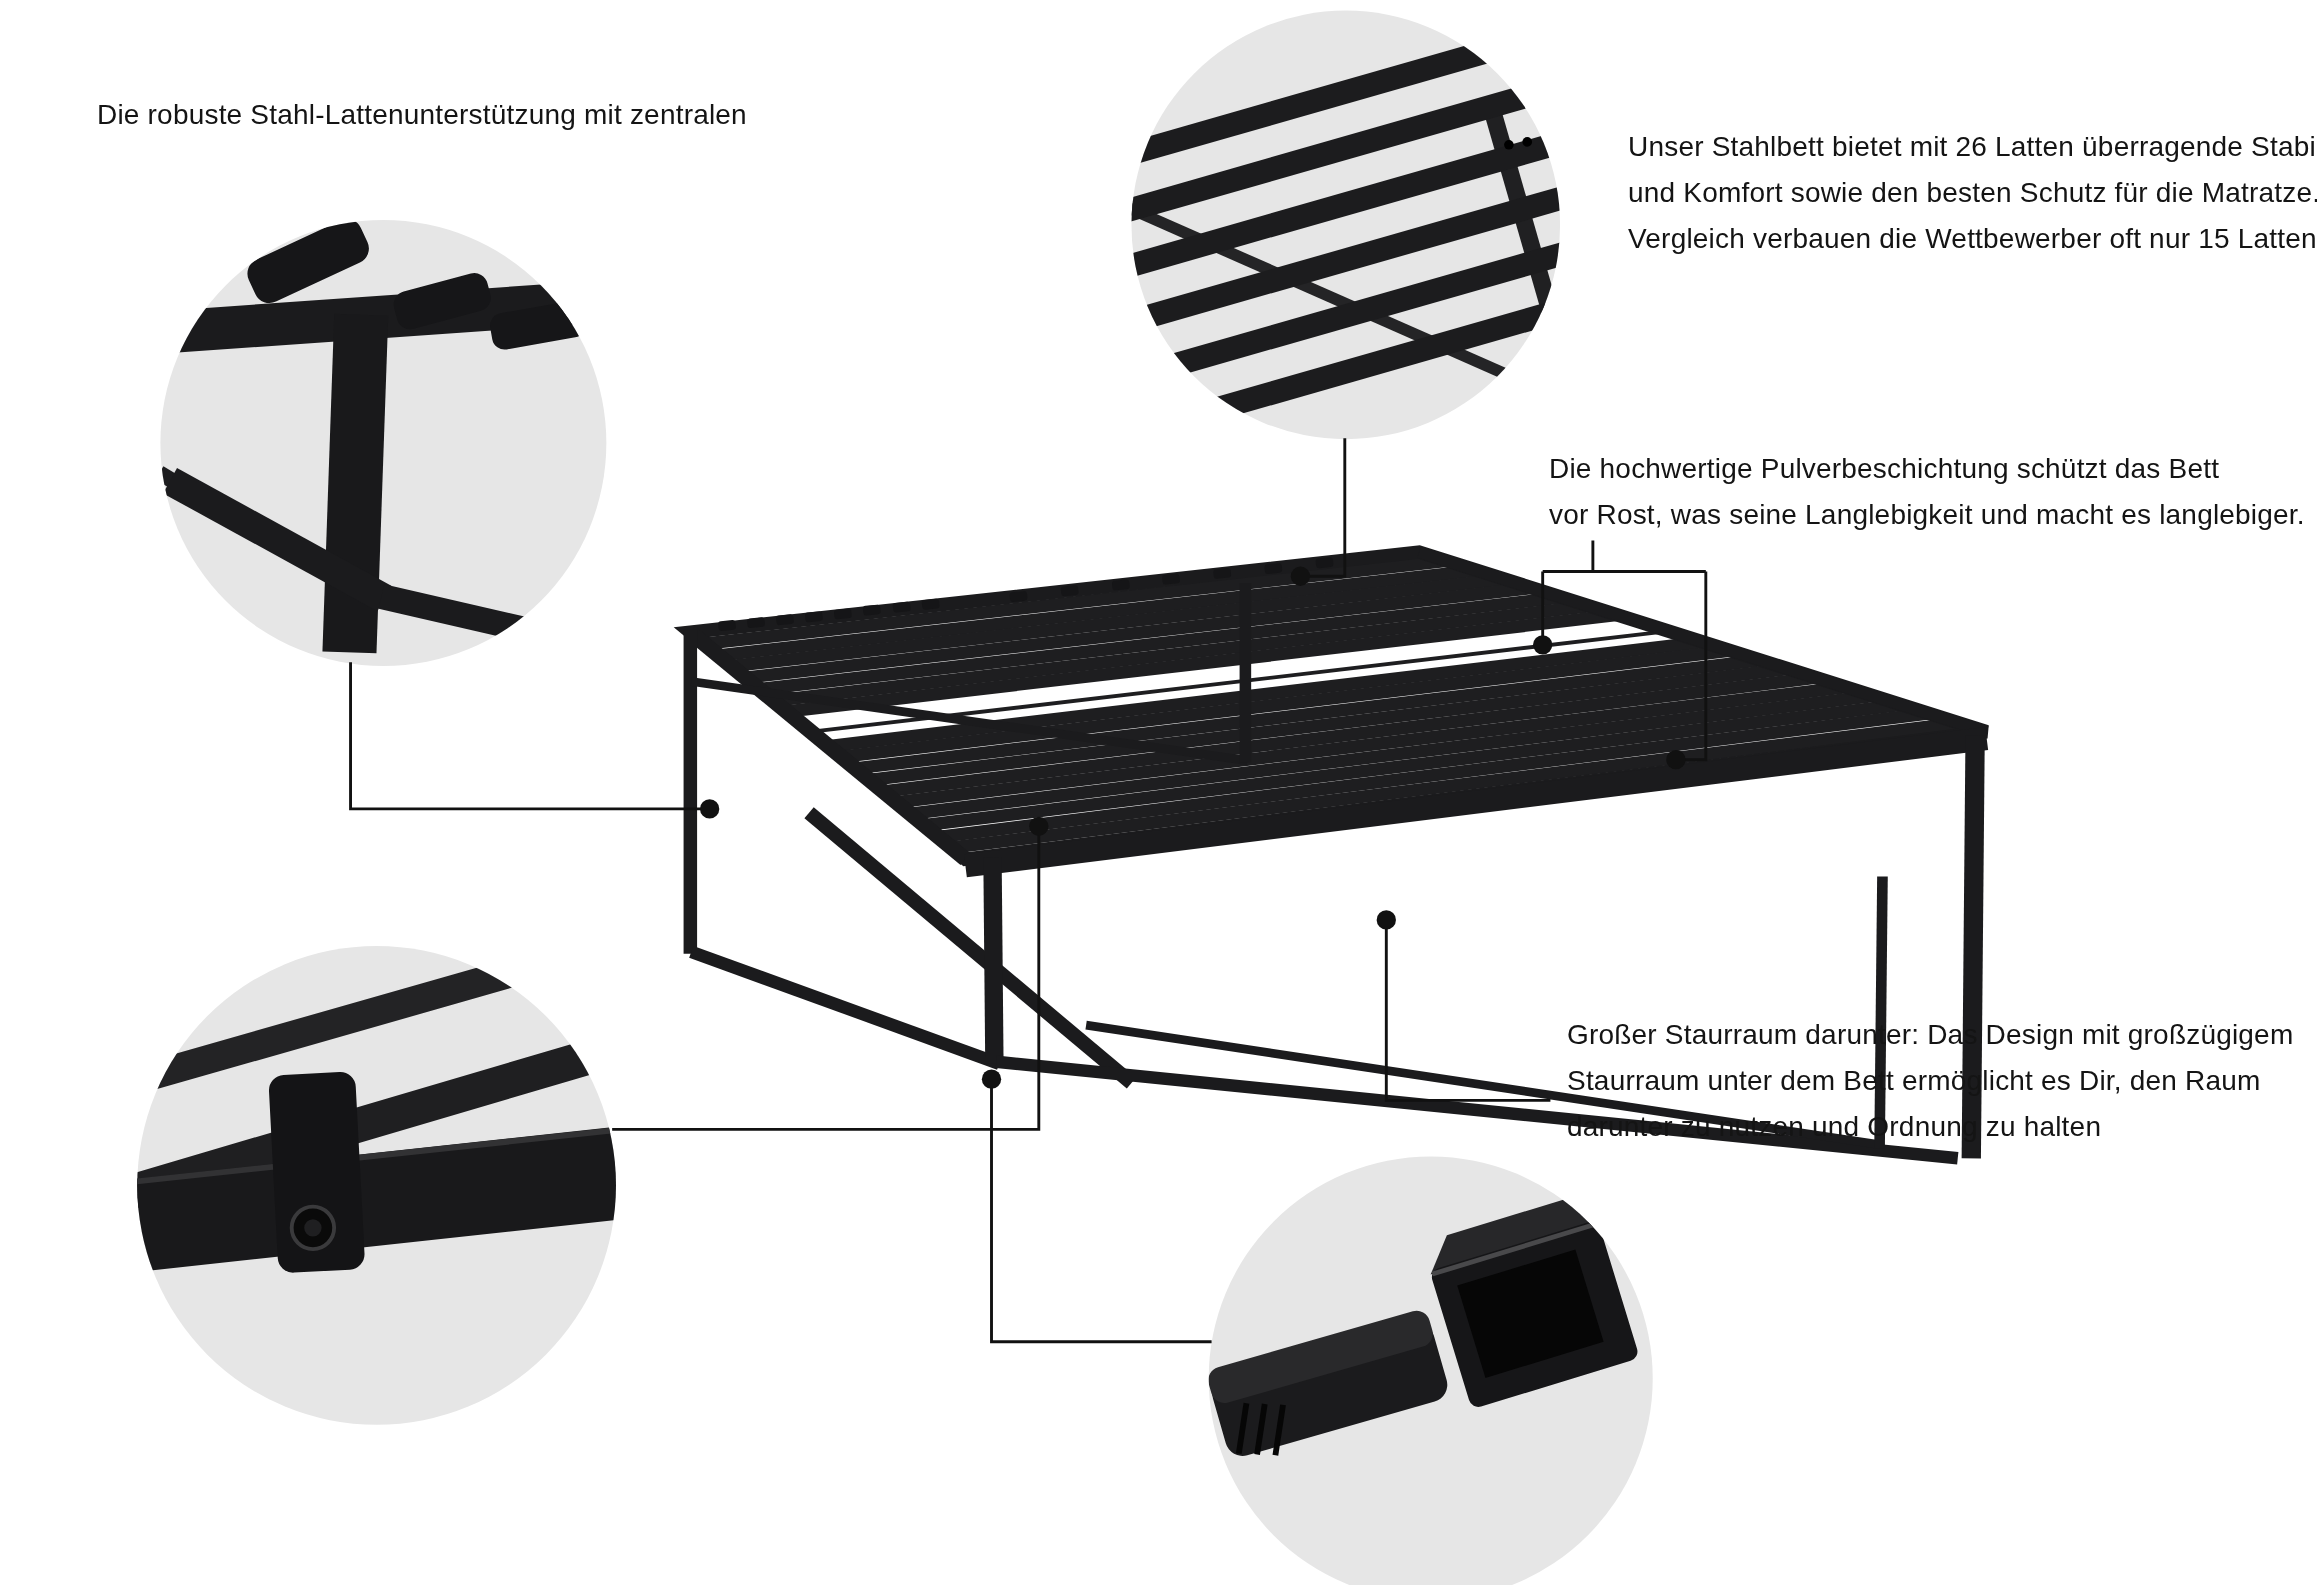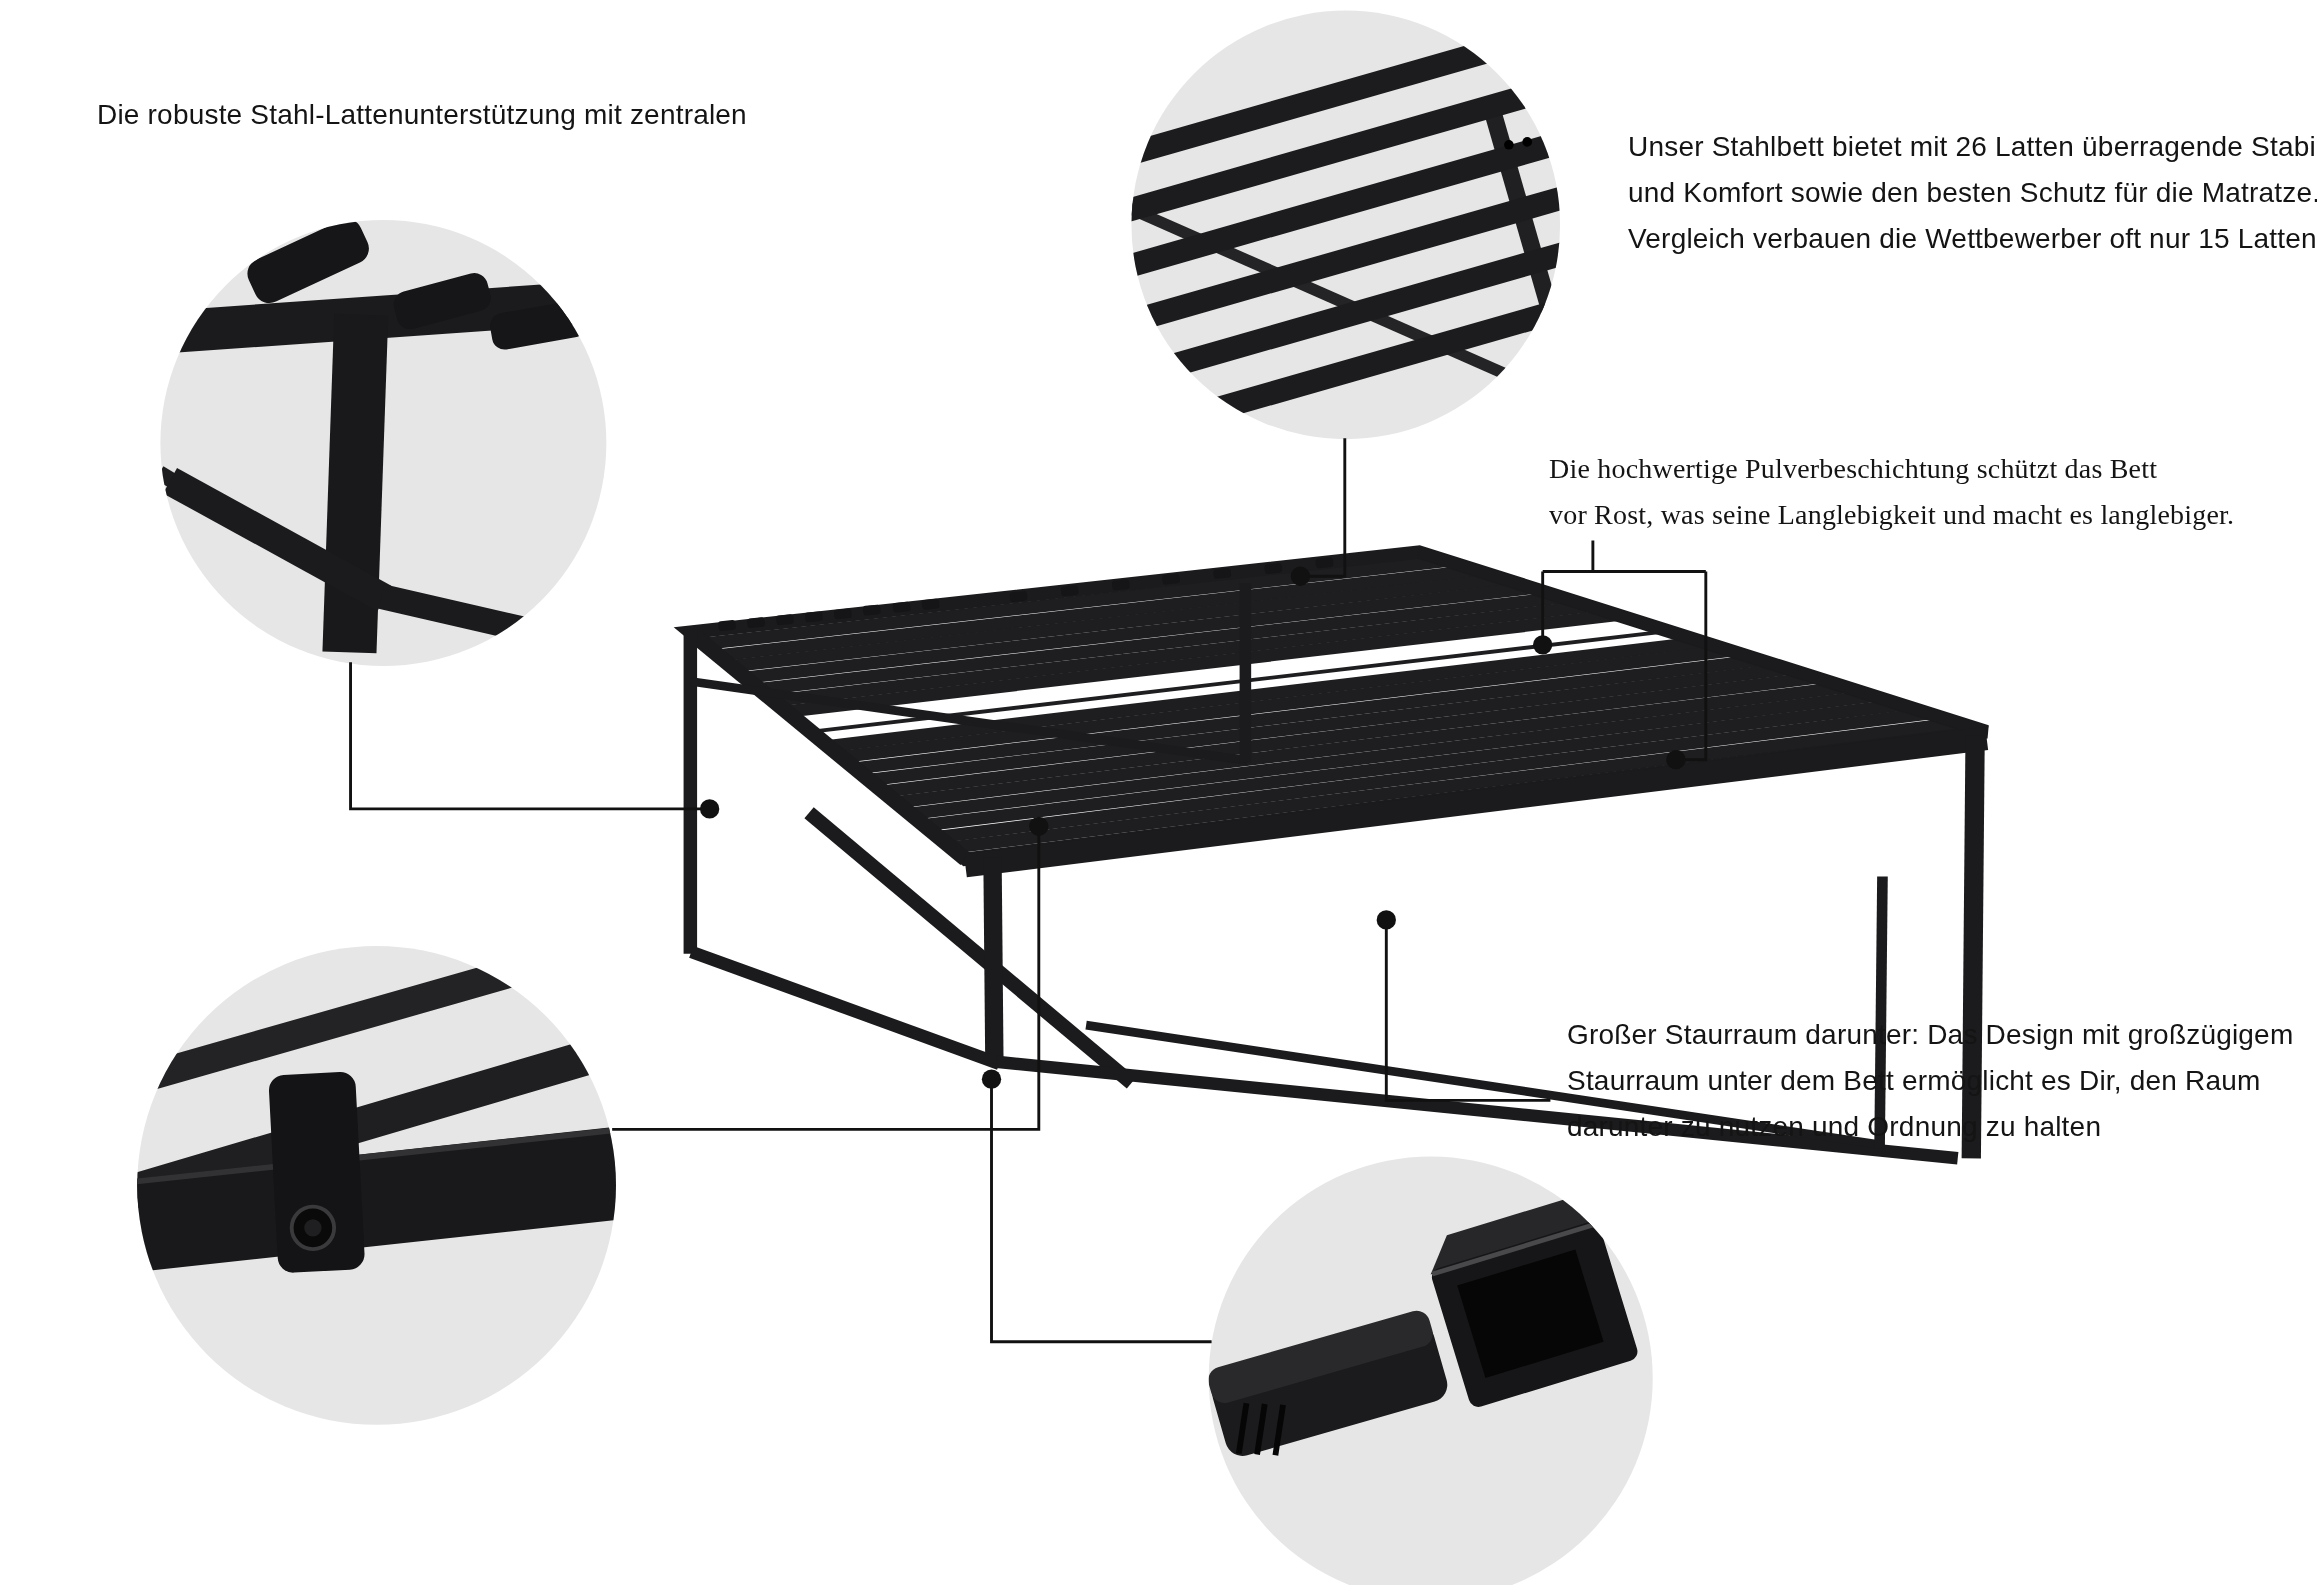--- a/index.html
+++ b/index.html
@@ -175,21 +175,21 @@
   <div class="ann" style="left:97px;top:92px;">
     <div>Die robuste Stahl-Lattenunterstützung mit zentralen</div>
   </div>
 
   <div class="ann" style="left:1628px;top:124px;">
     <div>Unser Stahlbett bietet mit 26 Latten überragende Stabilität</div>
     <div>und Komfort sowie den besten Schutz für die Matratze. Im</div>
     <div>Vergleich verbauen die Wettbewerber oft nur 15 Latten.</div>
   </div>
 
-  <div class="ann" style="left:1549px;top:446px;font-family:Liberation Serif, serif;">
+  <div class="ann" style="left:1549px;top:446px;">
     <div>Die hochwertige Pulverbeschichtung schützt das Bett</div>
     <div>vor Rost, was seine Langlebigkeit und macht es langlebiger.</div>
   </div>
 
   <div class="ann" style="left:1567px;top:1012px;">
     <div>Großer Staurraum darunter: Das Design mit großzügigem</div>
     <div>Staurraum unter dem Bett ermöglicht es Dir, den Raum</div>
     <div>darunter zu nutzen und Ordnung zu halten</div>
   </div>
 

